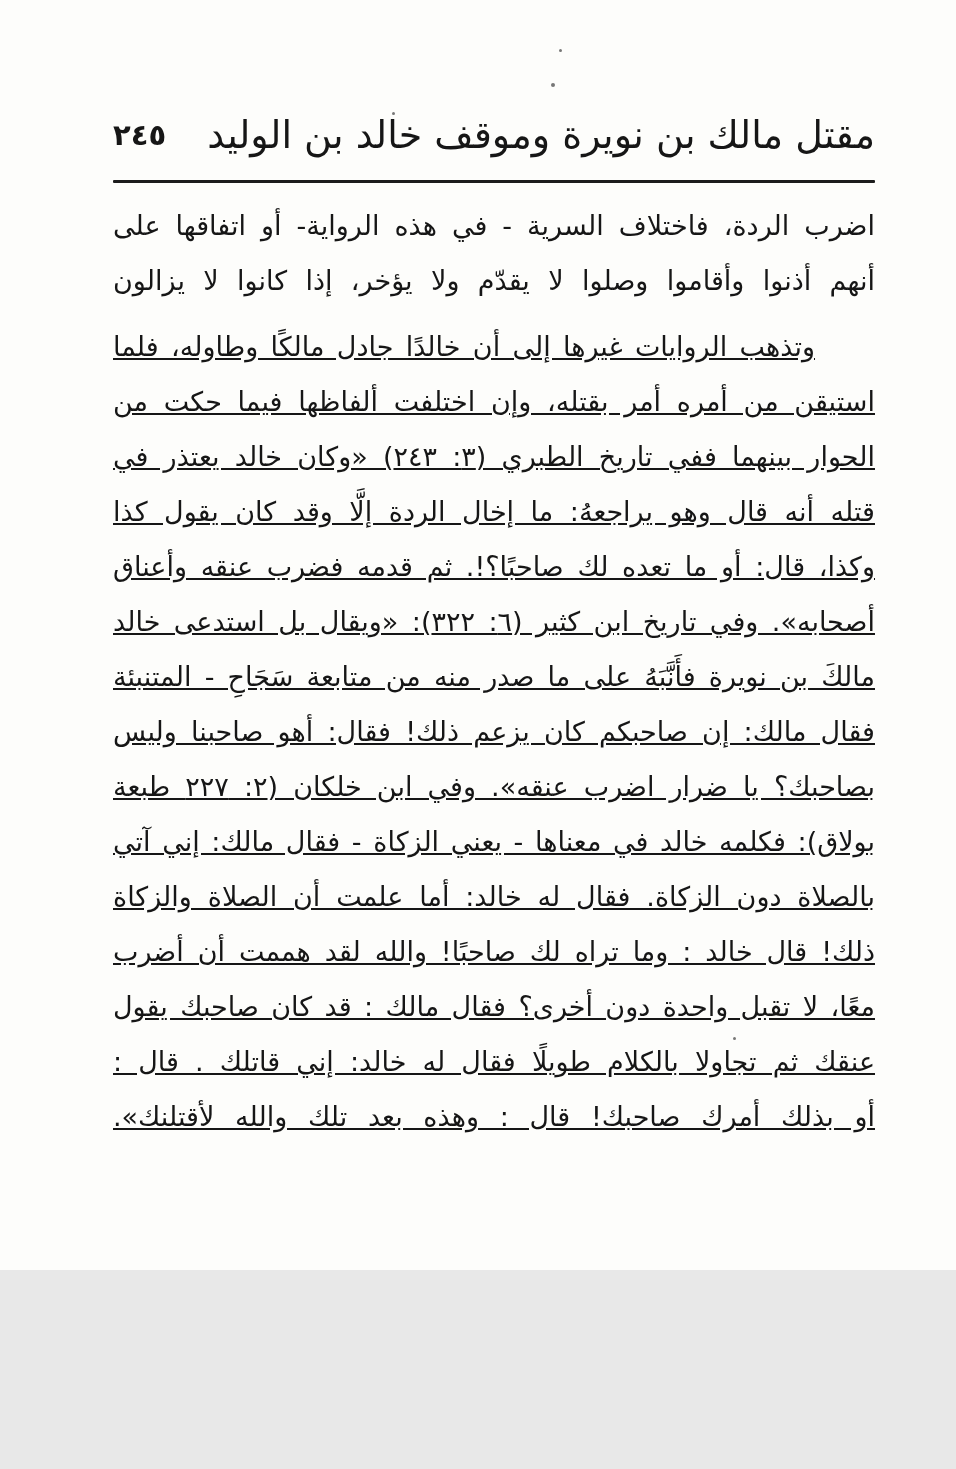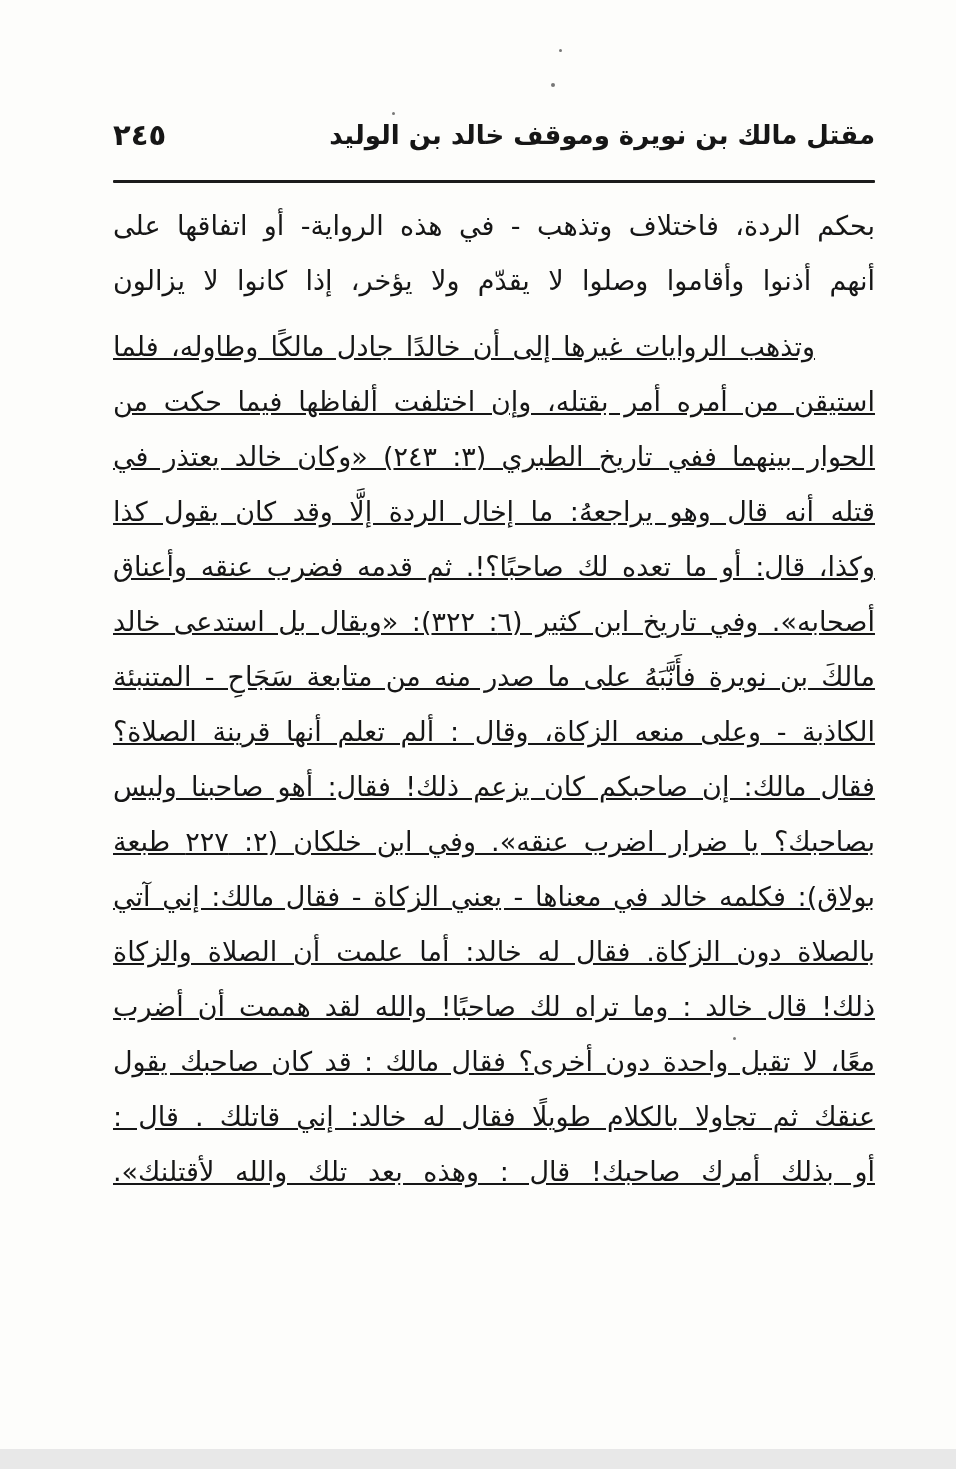--- a/index.html
+++ b/index.html
@@ -1,19 +1,19 @@
 <!DOCTYPE html>
 <html lang="ar"><head>
 <meta charset="utf-8">
 <style>
   html, body { margin: 0; padding: 0; background: #e8e8e8; }
   .page {
     position: relative;
     width: 956px;
-    height: 1449px;
+    height: 1270px;
     margin: 0 auto;
     background: #fdfdfb;
     color: #161616;
     font-family: "DejaVu Sans", sans-serif;
     overflow: hidden;
     box-sizing: border-box;
   }
   .content {
     position: absolute;
     top: 0; left: 0; right: 0;
@@ -28,22 +28,22 @@
     margin-left: 113px;
   }
   .page-number {
     font-weight: bold;
     font-size: 29px;
     line-height: 46px;
     letter-spacing: 1px;
   }
   .header-title {
     direction: rtl;
-    font-weight: bold;
-    font-size: 26px;
+    font-weight: normal;
+    font-size: 38px;
     line-height: 46px;
     white-space: nowrap;
   }
   .header-rule {
     height: 3px;
     background: #1c1c1c;
     margin: 22px 0 0 113px;
     border-radius: 1px;
   }
   .body-text {
@@ -74,32 +74,31 @@
 
 <div class="page">
   <div class="content">
     <div class="header-row">
       <span class="page-number">٢٤٥</span>
       <span class="header-title">مقتل مالك بن نويرة وموقف خالد بن الوليد</span>
     </div>
     <div class="header-rule"></div>
     <div class="body-text">
         <div class="para">
-          <div class="line">بحكم الردة، فاختلاف وتذهب - في هذه الرواية- أو اتفاقها على</div>
+          <div class="line">اضرب الردة، فاختلاف السرية - في هذه الرواية- أو اتفاقها على</div>
           <div class="line">أنهم أذنوا وأقاموا وصلوا لا يقدّم ولا يؤخر، إذا كانوا لا يزالون</div>
         </div>
         <div class="para">
           <div class="line indent">وتذهب الروايات غيرها إلى أن خالدًا جادل مالكًا وطاوله، فلما</div>
           <div class="line">استيقن من أمره أمر بقتله، وإن اختلفت ألفاظها فيما حكت من</div>
           <div class="line">الحوار بينهما ففي تاريخ الطبري (٣: ٢٤٣) «وكان خالد يعتذر في</div>
           <div class="line">قتله أنه قال وهو يراجعهُ: ما إخال الردة إلَّا وقد كان يقول كذا</div>
           <div class="line">وكذا، قال: أو ما تعده لك صاحبًا؟!. ثم قدمه فضرب عنقه وأعناق</div>
           <div class="line">أصحابه». وفي تاريخ ابن كثير (٦: ٣٢٢): «ويقال بل استدعى خالد</div>
           <div class="line">مالكَ بن نويرة فأَنَّبَهُ على ما صدر منه من متابعة سَجَاحِ - المتنبئة</div>
-          <div class="line">الكاذبة - وعلى منعه الزكاة، وقال : ألم تعلم أنها قرينة الصلاة؟</div>
           <div class="line">فقال مالك: إن صاحبكم كان يزعم ذلك! فقال: أهو صاحبنا وليس</div>
           <div class="line">بصاحبك؟ يا ضرار اضرب عنقه». وفي ابن خلكان (٢: ٢٢٧ طبعة</div>
           <div class="line">بولاق): فكلمه خالد في معناها - يعني الزكاة - فقال مالك: إني آتي</div>
           <div class="line">بالصلاة دون الزكاة. فقال له خالد: أما علمت أن الصلاة والزكاة</div>
           <div class="line">ذلك! قال خالد : وما تراه لك صاحبًا! والله لقد هممت أن أضرب</div>
           <div class="line">معًا، لا تقبل واحدة دون أخرى؟ فقال مالك : قد كان صاحبك يقول</div>
           <div class="line">عنقك ثم تجاولا بالكلام طويلًا فقال له خالد: إني قاتلك . قال :</div>
           <div class="line">أو بذلك أمرك صاحبك! قال : وهذه بعد تلك والله لأقتلنك».</div>
         </div>
       </div>

